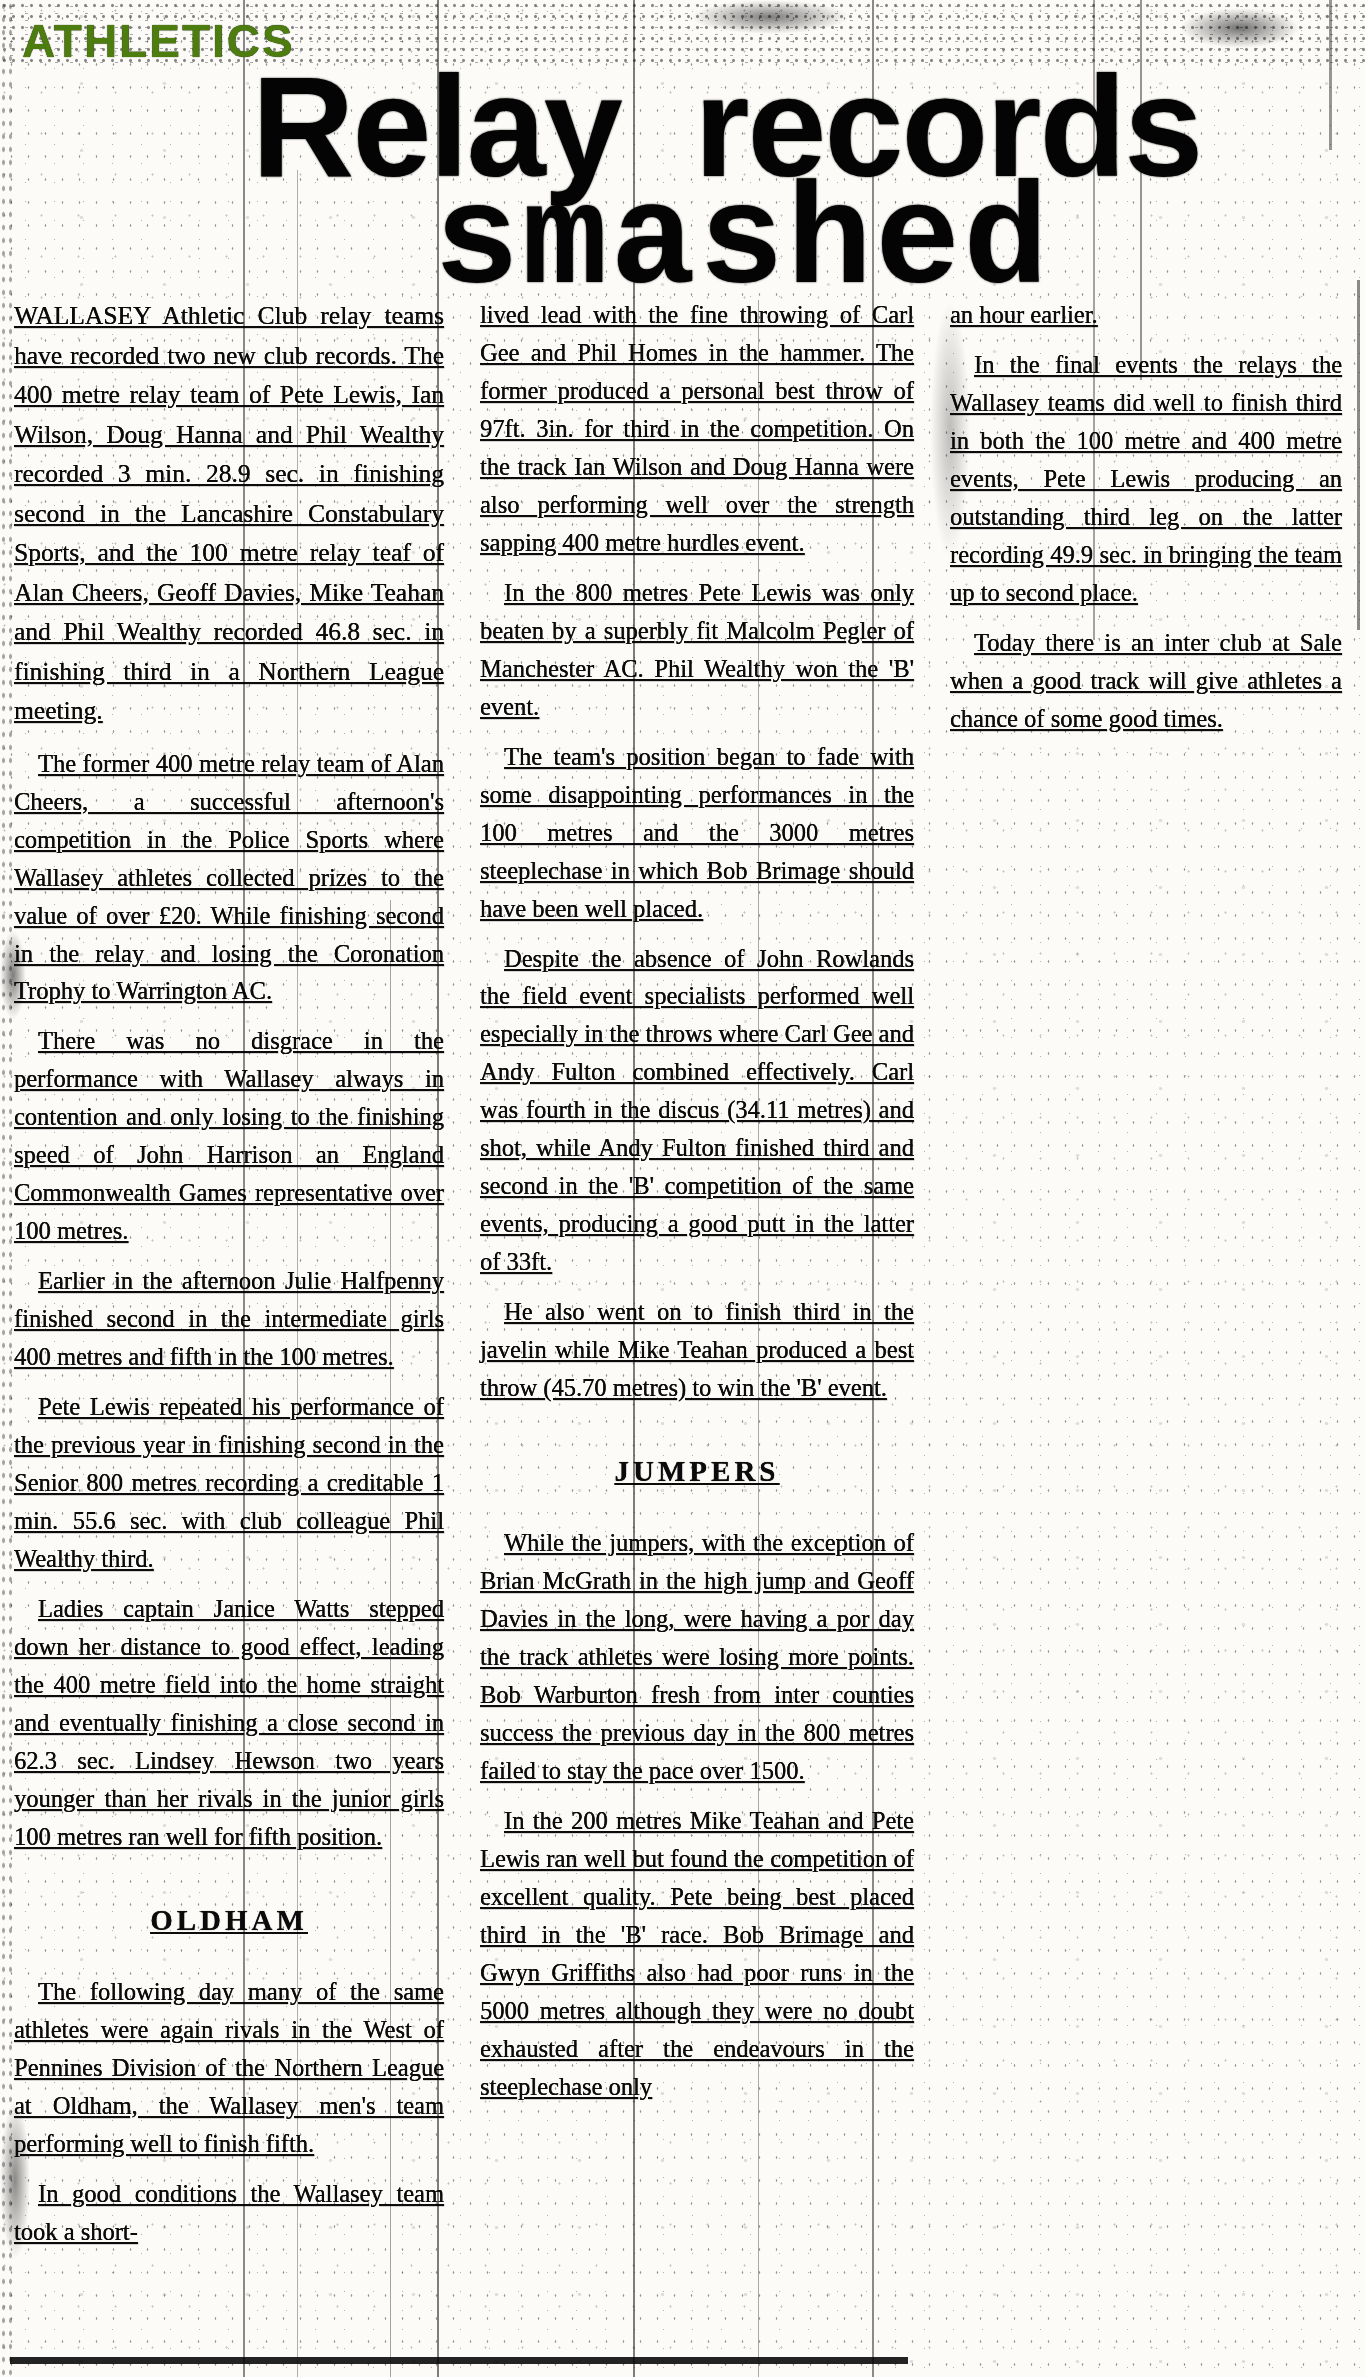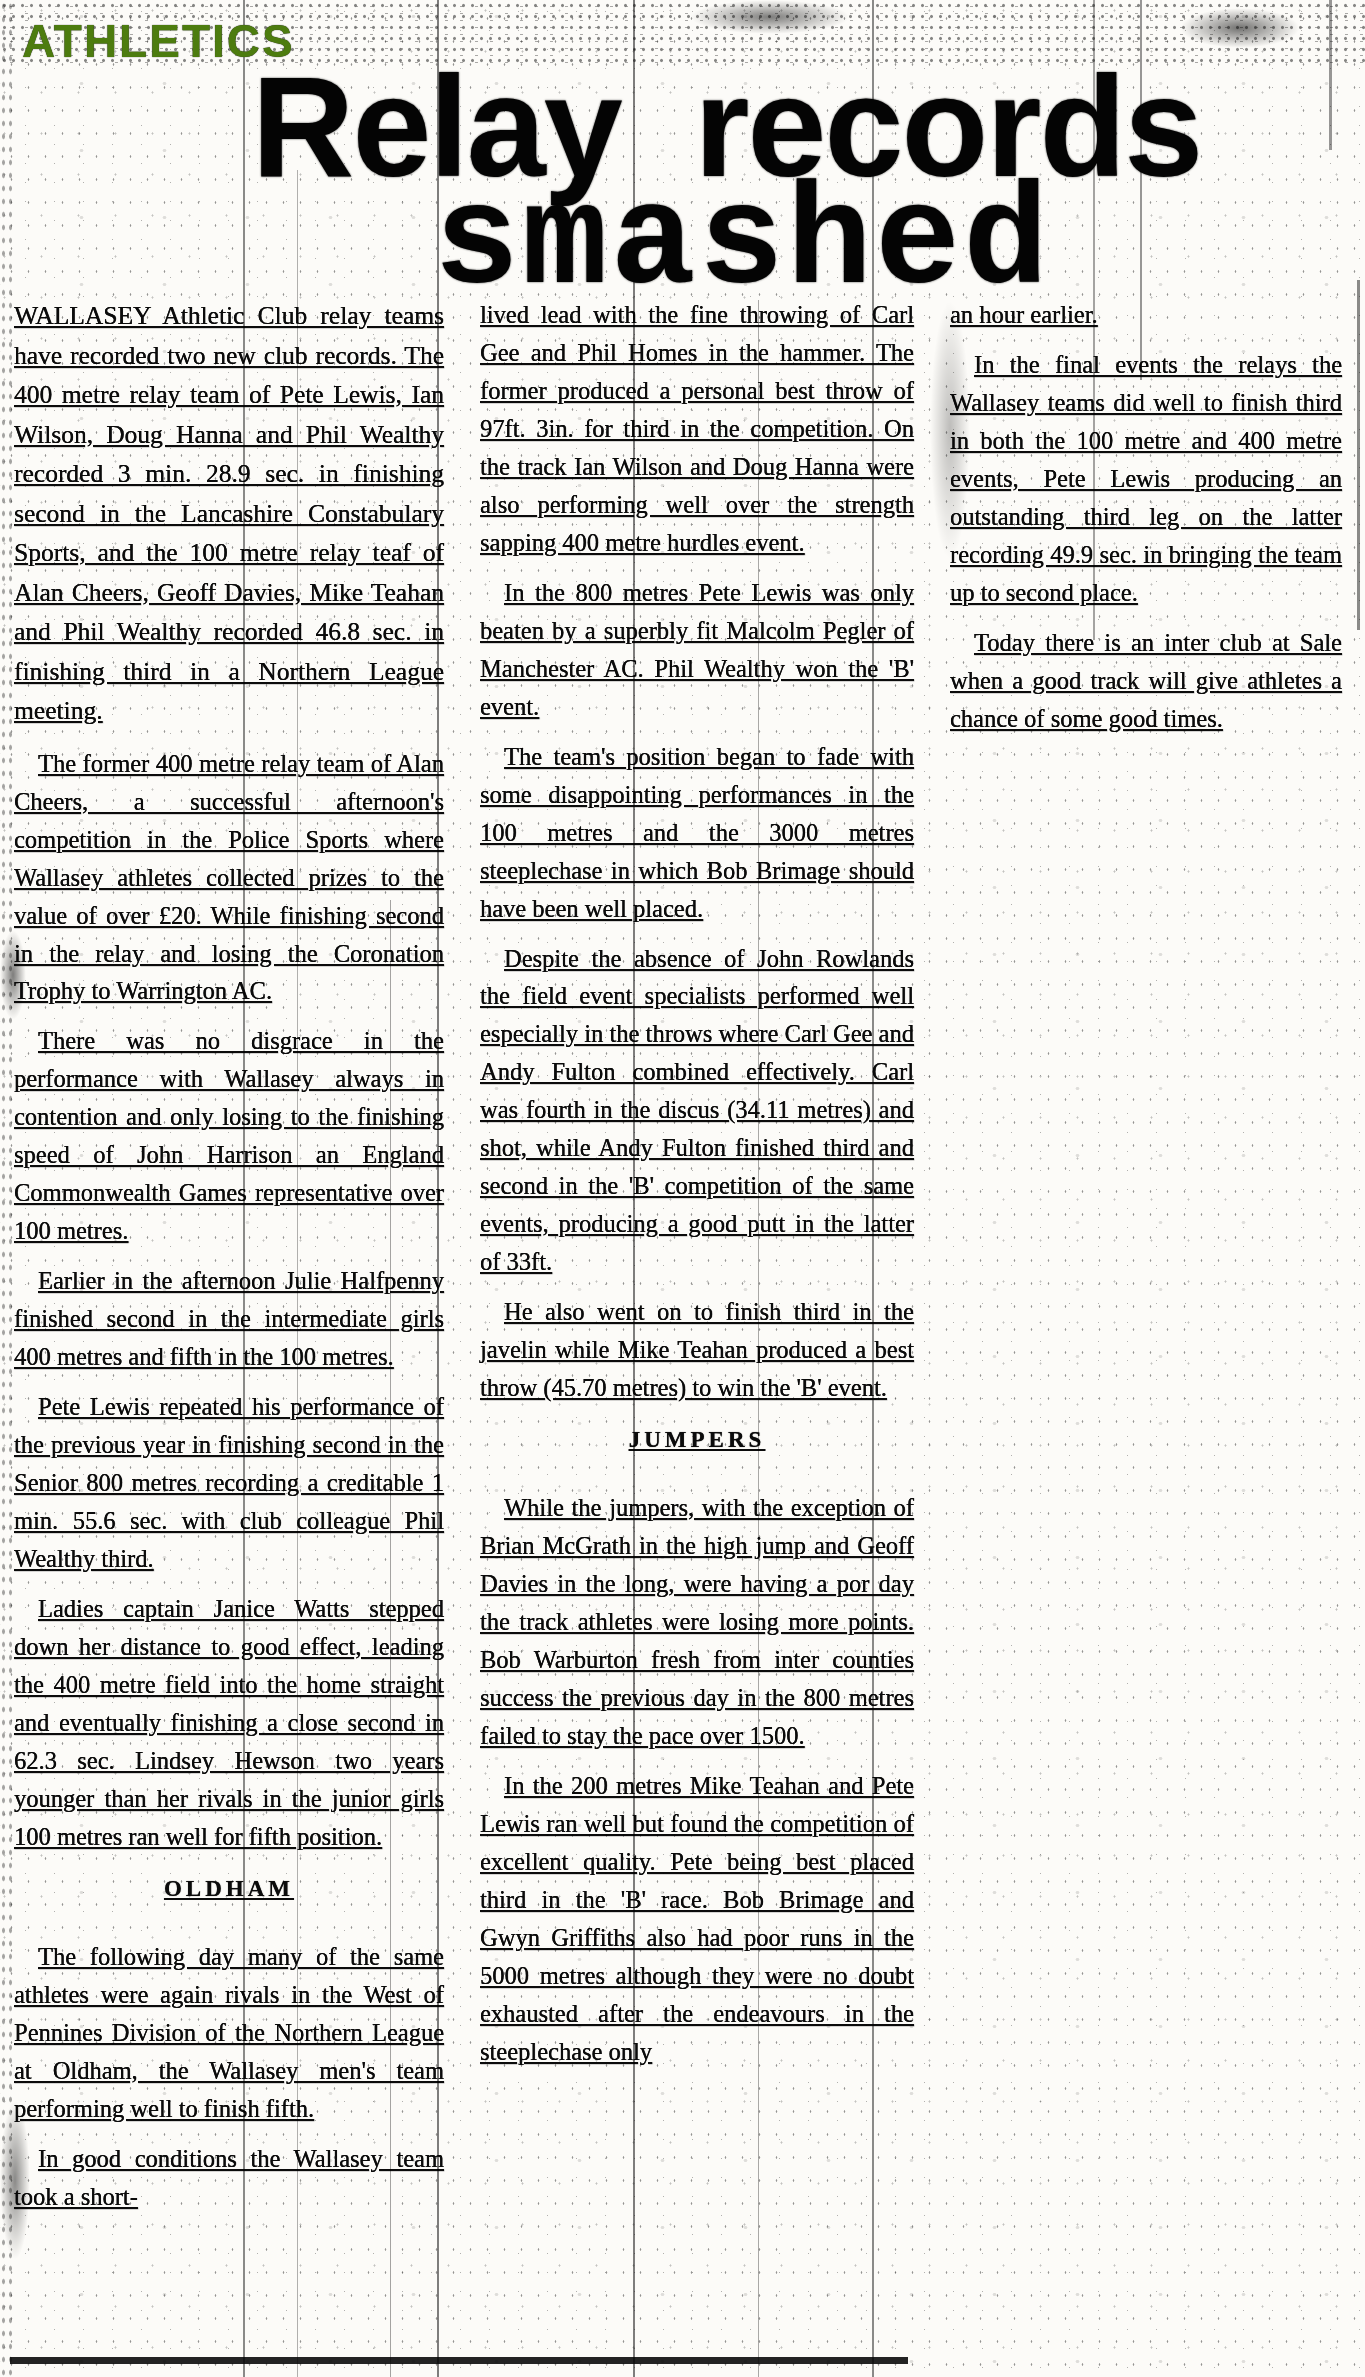--- a/index.html
+++ b/index.html
@@ -70,22 +70,22 @@
   .col2{width:434px;}
   .col3{width:392px;}
   p.para{
     margin:0 0 12px 0;text-indent:24px;
     font-size:24.5px;line-height:1.55;
     text-shadow:0 0 .6px rgba(0,0,0,.9), .4px .4px .5px rgba(0,0,0,.4);
   }
   p.lead{text-indent:0;font-size:25.5px;margin-bottom:14px;}
   p.cont{text-indent:0;}
   h3.subhead{
-    margin:20px 0 36px 0;text-align:center;font-weight:bold;
-    font-size:23px;letter-spacing:4px;
+    margin:48px 0 36px 0;text-align:center;font-weight:bold;
+    font-size:29px;letter-spacing:4px;
     text-shadow:0 0 .8px rgba(0,0,0,.9);
   }
 </style>
 </head>
 <body>
 
 <div class="page">
 
   <div class="top-band"></div>
   <div class="edge-band"></div>

